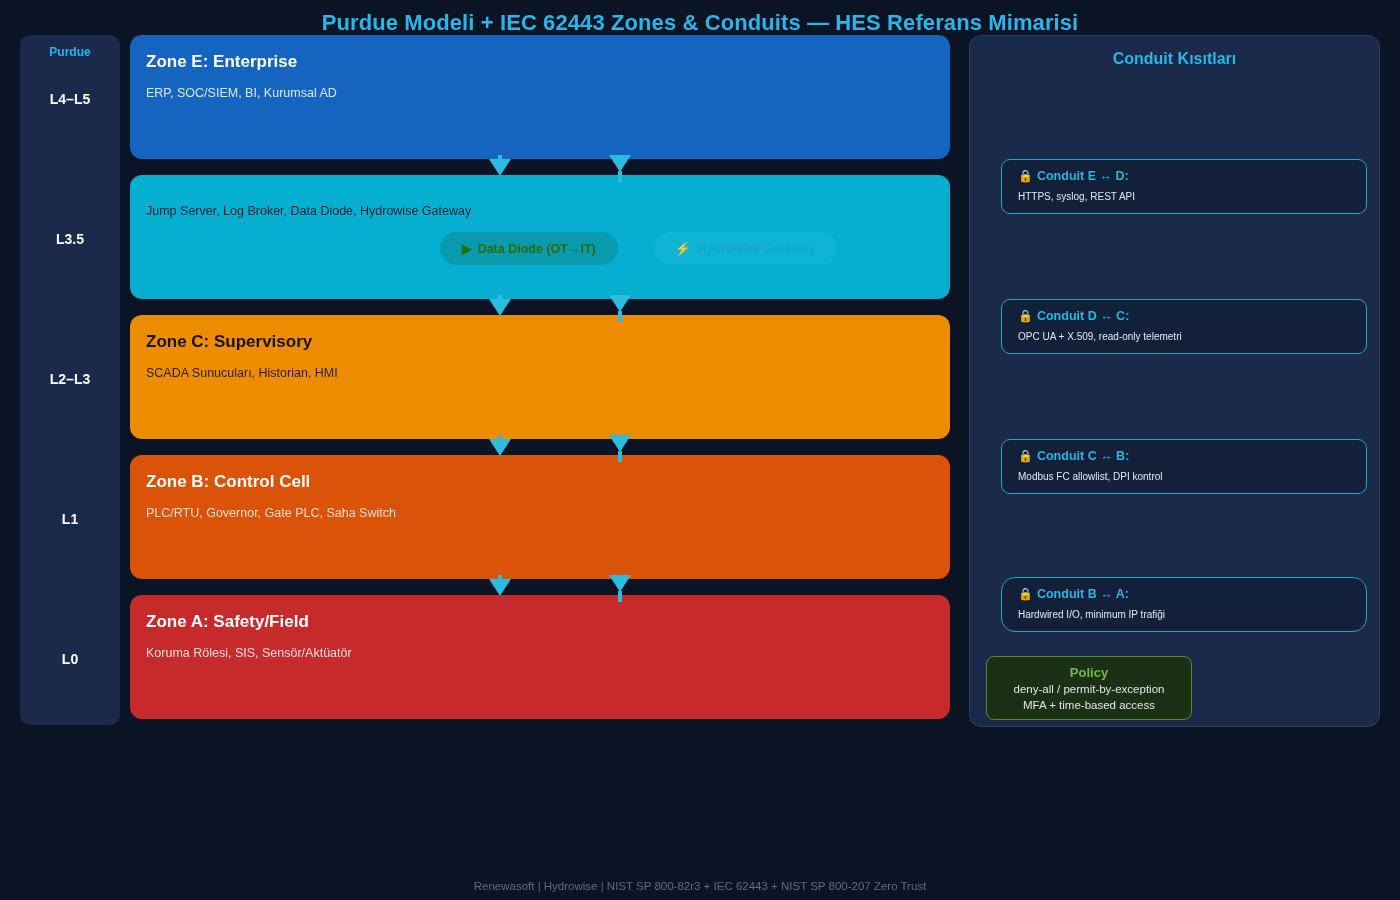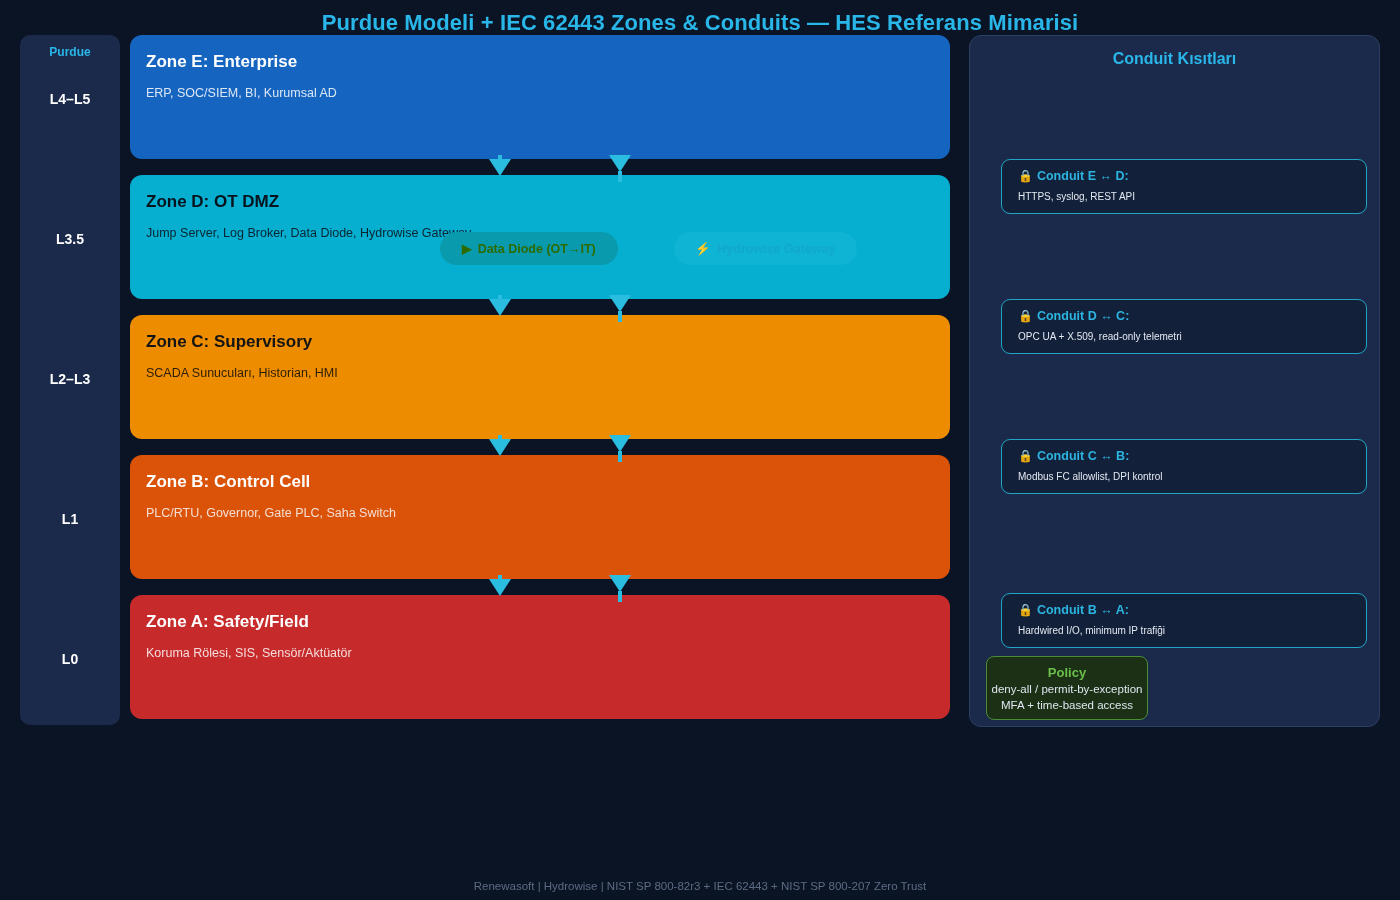--- a/index.html
+++ b/index.html
@@ -86,21 +86,21 @@
   .zone-sub {
     font-size: 12.5px;
     margin-top: 12px;
     line-height: 16px;
   }
   .zone-badges {
     position: absolute;
     left: 310px;
     top: 57px;
     display: flex;
-    gap: 56px;
+    gap: 36px;
   }
   .zone-badge {
     border-radius: 18px;
     padding: 9px 22px;
     font-size: 12.5px;
     font-weight: bold;
     white-space: nowrap;
   }
   .badge-diode {
     background: #0a9aad;
@@ -182,21 +182,21 @@
     color: #e3e9f2;
     font-size: 10px;
     margin-top: 5px;
     line-height: 16px;
   }
 
   
   .pm-box {
     position: absolute;
     top: 620px;
-    width: 162px;
+    width: 206px;
     height: 64px;
     border-radius: 8px;
     text-align: center;
     padding-top: 7px;
   }
   .pm-policy {
     left: 16px;
     background: #1b3015;
     border: 1px solid #4c8c35;
   }
@@ -246,21 +246,20 @@
         <div class="purdue-level" style="top: 616px;">L0</div>
       </div>
   </div>
 
   <div class="zone-column" id="zone-column">
       <div class="zone-card" style="top: 0px; height: 124px; background: rgb(21, 101, 192);">
         <div class="zone-title" style="color: rgb(255, 255, 255);">Zone E: Enterprise</div>
         <div class="zone-sub" style="color: rgb(219, 231, 245);">ERP, SOC/SIEM, BI, Kurumsal AD</div>
       </div>
       <div class="zone-card" style="top: 140px; height: 124px; background: rgb(6, 174, 208);">
-        <div class="zone-title" style="color: rgb(6, 18, 28);">Zone D: OT DMZ</div>
         <div class="zone-sub" style="color: rgb(10, 36, 48);">Jump Server, Log Broker, Data Diode, Hydrowise Gateway</div>
         <div class="zone-badges">
           <div class="zone-badge badge-diode"><span>▶</span><span style="margin-left: 6px;">Data Diode (OT→IT)</span></div>
           <div class="zone-badge badge-gateway"><span>⚡</span><span style="margin-left: 6px;">Hydrowise Gateway</span></div>
         </div>
       </div>
       <div class="zone-card" style="top: 280px; height: 124px; background: rgb(238, 140, 0);">
         <div class="zone-title" style="color: rgb(20, 20, 20);">Zone C: Supervisory</div>
         <div class="zone-sub" style="color: rgb(42, 31, 6);">SCADA Sunucuları, Historian, HMI</div>
       </div>
@@ -314,21 +313,21 @@
           <div class="conduit-body">HTTPS, syslog, REST API</div>
         </div>
         <div class="conduit-card" style="top: 263px;">
           <div class="conduit-head"><span class="conduit-lock">🔒</span><span>Conduit D ↔ C:</span></div>
           <div class="conduit-body">OPC UA + X.509, read-only telemetri</div>
         </div>
         <div class="conduit-card" style="top: 403px;">
           <div class="conduit-head"><span class="conduit-lock">🔒</span><span>Conduit C ↔ B:</span></div>
           <div class="conduit-body">Modbus FC allowlist, DPI kontrol</div>
         </div>
-        <div class="conduit-card" style="top: 557px;">
+        <div class="conduit-card" style="top: 541px; border-radius: 14px;">
           <div class="conduit-head"><span class="conduit-lock">🔒</span><span>Conduit B ↔ A:</span></div>
           <div class="conduit-body">Hardwired I/O, minimum IP trafiği</div>
         </div>
       </div>
 
     <div class="pm-box pm-policy">
       <div class="pm-title">Policy</div>
       <div class="pm-line">deny-all / permit-by-exception</div>
       <div class="pm-line">MFA + time-based access</div>
     </div>

